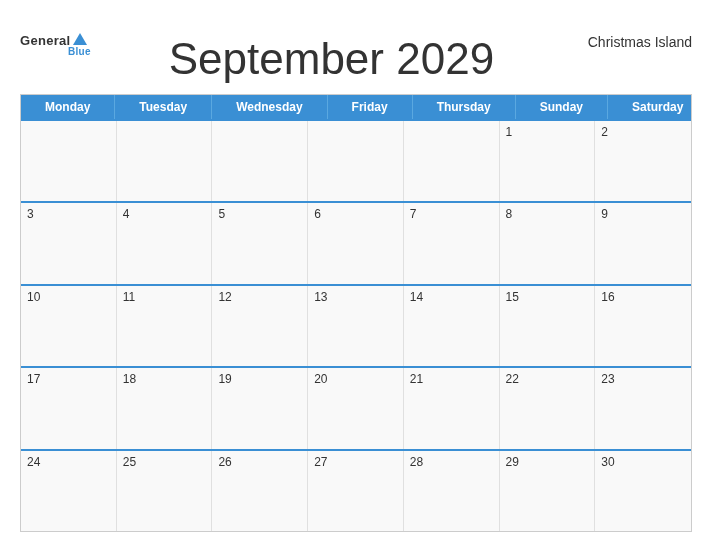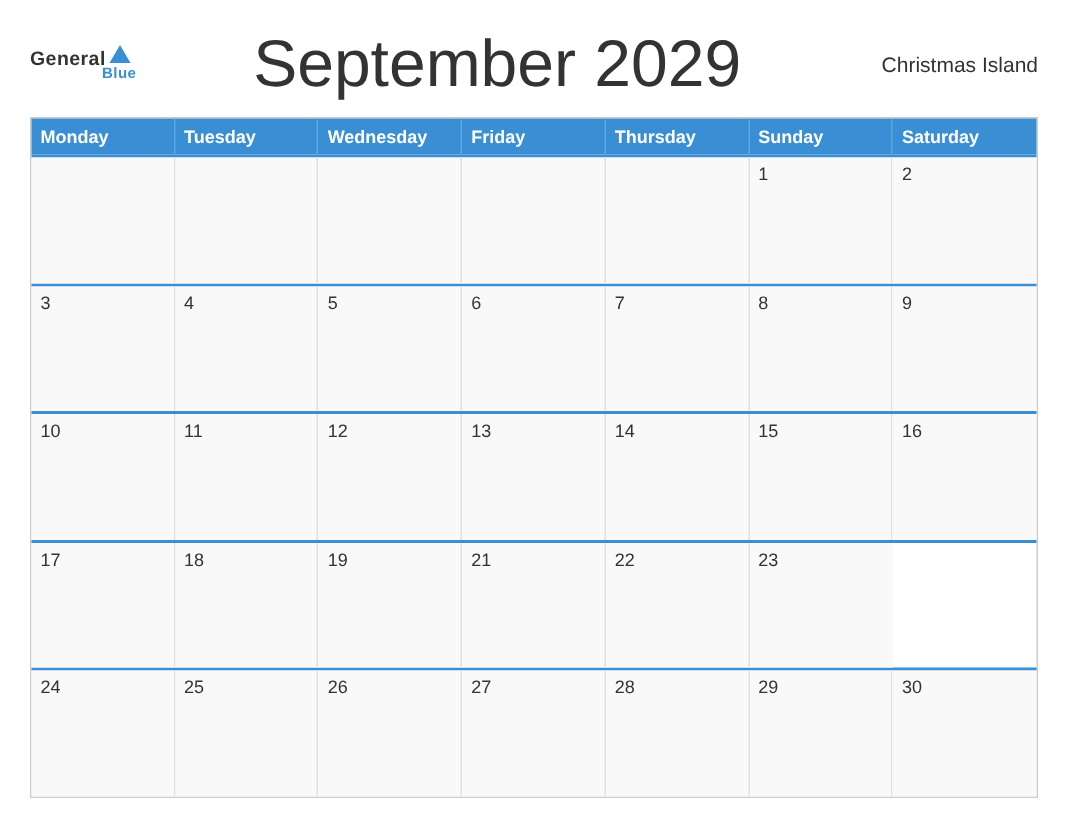--- a/index.html
+++ b/index.html
@@ -12,23 +12,23 @@
     }
     .page {
       width: 712px;
       height: 550px;
       padding: 18px 20px 18px 20px;
       display: flex;
       flex-direction: column;
     }
     .header {
       display: flex;
-      align-items: center;
       justify-content: space-between;
       margin-bottom: 10px;
+      margin-top: 16px;
     }
     .logo {
       display: flex;
       flex-direction: column;
       align-items: flex-start;
       line-height: 1;
     }
     .logo-general {
       font-size: 13px;
       font-weight: bold;
@@ -80,21 +80,21 @@
     .cal-header {
       display: grid;
       grid-template-columns: repeat(7, 1fr);
       background: #3a8fd4;
     }
     .cal-header-cell {
       color: #fff;
       font-size: 12px;
       font-weight: bold;
       text-align: left;
-      padding: 5px 6px;
+      padding: 5px 24px;
       border-right: 1px solid #5aa8e0;
     }
     .cal-header-cell:last-child {
       border-right: none;
     }
     .cal-body {
       flex: 1;
       display: flex;
       flex-direction: column;
     }
@@ -187,20 +187,21 @@
         <div class="cal-cell"><span class="day-num">13</span></div>
         <div class="cal-cell"><span class="day-num">14</span></div>
         <div class="cal-cell"><span class="day-num">15</span></div>
         <div class="cal-cell"><span class="day-num">16</span></div>
       </div>
 
       <div class="cal-row">
         <div class="cal-cell"><span class="day-num">17</span></div>
         <div class="cal-cell"><span class="day-num">18</span></div>
         <div class="cal-cell"><span class="day-num">19</span></div>
+        <div class="cal-cell"><span class="day-num">20</span></div>
         <div class="cal-cell"><span class="day-num">21</span></div>
         <div class="cal-cell"><span class="day-num">22</span></div>
         <div class="cal-cell"><span class="day-num">23</span></div>
       </div>
 
       <div class="cal-row">
         <div class="cal-cell"><span class="day-num">24</span></div>
         <div class="cal-cell"><span class="day-num">25</span></div>
         <div class="cal-cell"><span class="day-num">26</span></div>
         <div class="cal-cell"><span class="day-num">27</span></div>

